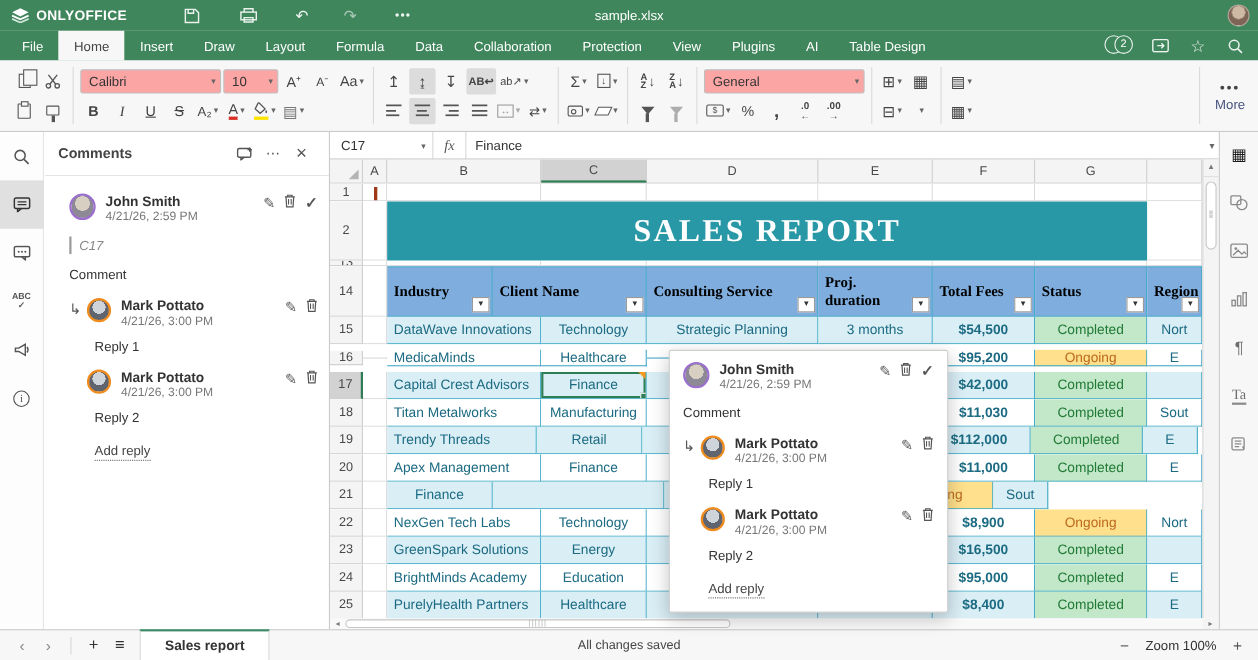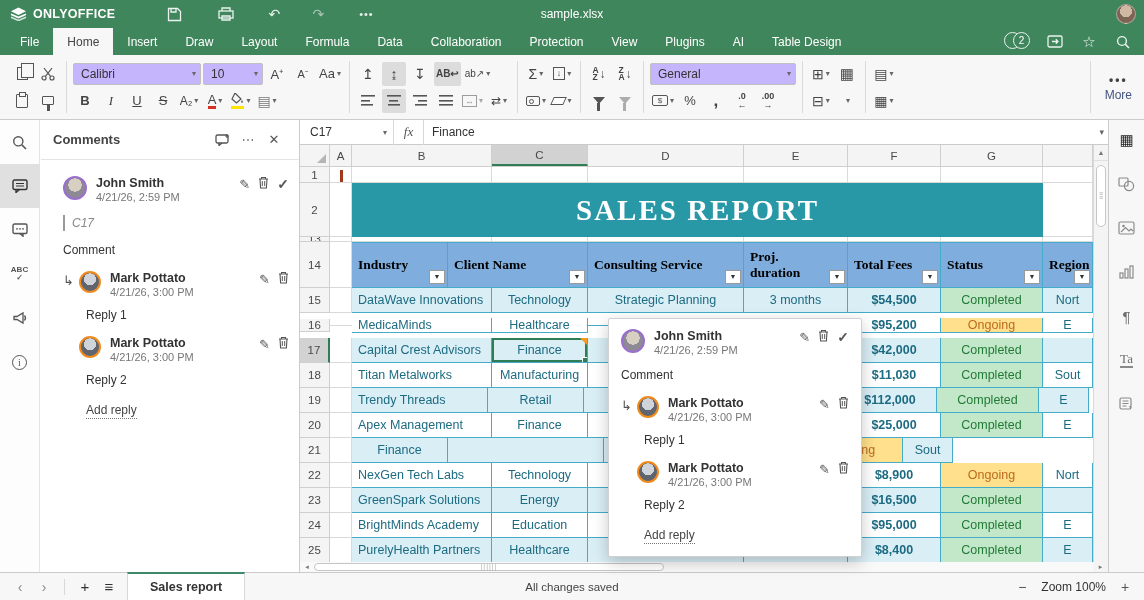--- a/index.html
+++ b/index.html
@@ -27,21 +27,21 @@
   .users-badge .c2 { position:absolute; left:11px; top:1px; width:17px; height:17px; border:1.4px solid #eaf3ee; border-radius:50%; background:#40865C; display:flex; align-items:center; justify-content:center; font-size:10px; color:#fff; }
 
   
   .toolbar { position:absolute; left:0; top:55px; width:1144px; height:65px; background:#F7F7F7; border-bottom:1px solid #CBCBCB; display:flex; align-items:stretch; padding:4px 0 4px 6px; }
   .tgroup { display:flex; flex-direction:column; justify-content:space-between; padding:1px 4px; }
   .trow { display:flex; align-items:center; gap:2px; height:27px; }
   .tsep { width:1px; background:#DADADA; margin:2px 2px; }
   .tbtn { min-width:24px; height:24px; display:flex; align-items:center; justify-content:center; border-radius:2px; font-size:13px; color:#444; padding:0 2px; cursor:default; position:relative; }
   .tbtn.on { background:#DCDCDC; }
   .dd::after { content:"▾"; font-size:8px; color:#666; margin-left:2px; }
-  .combo { height:22px; background:#c4b5fd; border:1px solid #C0C0C0; border-radius:2px; display:flex; align-items:center; font-size:12px; padding:0 4px 0 7px; color:#333; justify-content:space-between; }
+  .combo { height:22px; background:#fca5a5; border:1px solid #C0C0C0; border-radius:2px; display:flex; align-items:center; font-size:12px; padding:0 4px 0 7px; color:#333; justify-content:space-between; }
   .combo i { font-style:normal; font-size:8px; color:#666; margin-left:6px; }
   .bB { font-weight:bold; } .bI { font-style:italic; font-family:"Liberation Serif",serif; } .bU { text-decoration:underline; } .bS { text-decoration:line-through; }
   .fcolor { border-bottom:3px solid #D93025; line-height:1; padding-bottom:0px; }
   .hcolor { border-bottom:3px solid #FFE400; line-height:1; }
   .dup { position:relative; width:11px; height:13px; border:1.3px solid #555; background:#F7F7F7; }
   .dup::after { content:""; position:absolute; left:3px; top:-5px; width:11px; height:13px; border:1.3px solid #555; background:#F7F7F7; }
   .paste { position:relative; width:12px; height:14px; border:1.3px solid #555; border-radius:1px; }
   .paste::after { content:""; position:absolute; left:2px; top:-3px; width:5px; height:3px; border:1.2px solid #555; background:#F7F7F7; }
   .painter { width:12px; height:9px; border:1.3px solid #555; border-radius:1px; position:relative; }
   .painter::after { content:""; position:absolute; left:4px; top:8px; width:3px; height:6px; background:#555; }
@@ -265,21 +265,21 @@
           </span>
       </div>
     </div>
     <div class="tsep"></div>
     <div class="tgroup">
       <div class="trow">
         <span class="combo" style="width:128px">
             <span>Calibri</span>
             <i>▾</i>
           </span>
-        <span class="combo" style="width:60px">
+        <span class="combo" style="width:50px">
             <span>10</span>
             <i>▾</i>
           </span>
         <span class="tbtn">
             <span>A⁺</span>
           </span>
         <span class="tbtn" style="font-size:11px">
             <span>A⁻</span>
           </span>
         <span class="tbtn dd">
@@ -733,21 +733,21 @@
             <span class="cell dcell st-good" style="width: 102px;">Completed</span>
             <span class="cell dcell shaded" style="width: 50px;">E</span>
           </div>
           <div class="g-row" style="height: 25px;">
             <span class="rh">20</span>
             <span class="cell plain" style="width: 22px;"></span>
             <span class="cell dcell white left" style="width: 140px;">Apex Management</span>
             <span class="cell dcell white" style="width: 96px;">Finance</span>
             <span class="cell dcell white" style="width: 156px;"></span>
             <span class="cell dcell white" style="width: 104px;"></span>
-            <span class="cell dcell white bold" style="width: 93px;">$25,000</span>
+            <span class="cell dcell white bold" style="width: 93px;">$11,000</span>
             <span class="cell dcell st-good" style="width: 102px;">Completed</span>
             <span class="cell dcell white" style="width: 50px;">E</span>
           </div>
           <div class="g-row" style="height: 25px;">
             <span class="rh">21</span>
             <span class="cell plain" style="width: 22px;"></span>
             <span class="cell dcell shaded" style="width: 96px;">Finance</span>
             <span class="cell dcell shaded" style="width: 156px;"></span>
             <span class="cell dcell shaded" style="width: 104px;"></span>
             <span class="cell dcell shaded bold" style="width: 93px;">$83,800</span>

